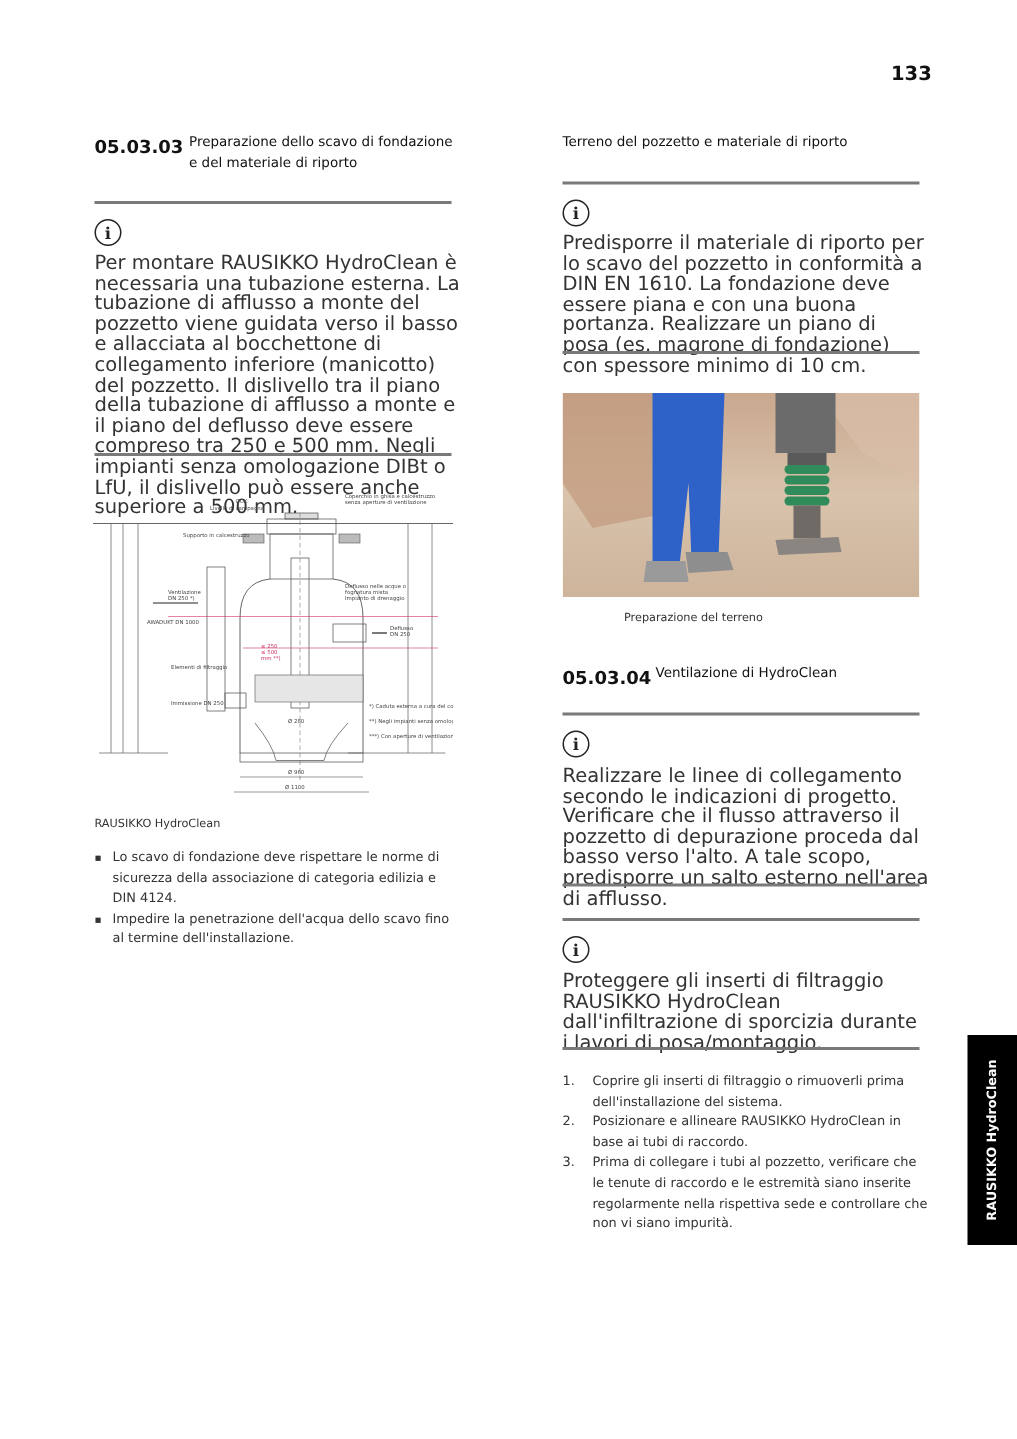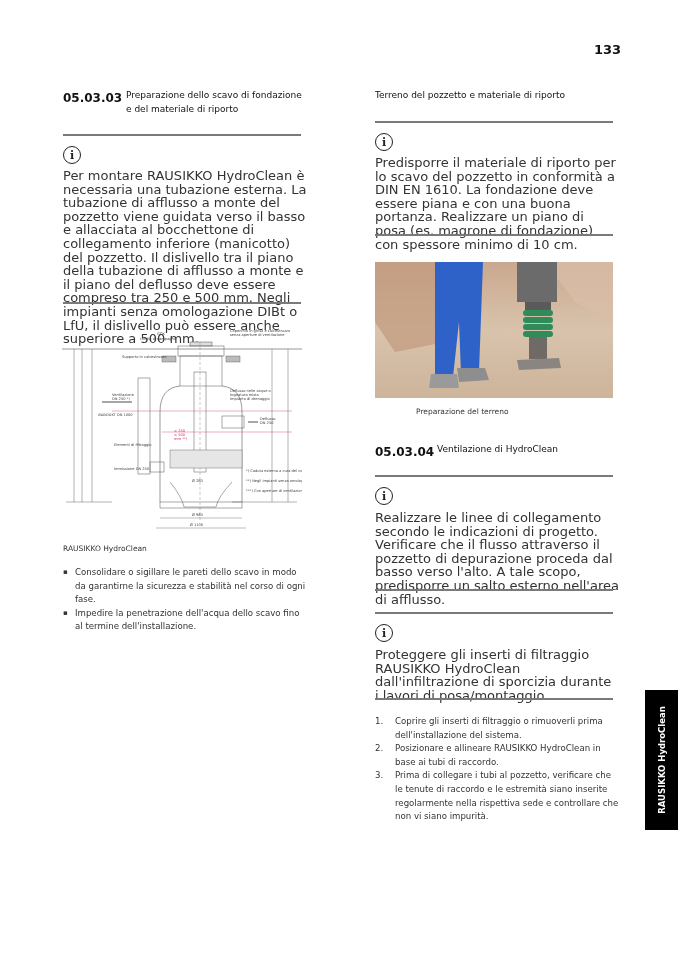--- a/index.html
+++ b/index.html
@@ -124,21 +124,21 @@
     <text class="dlabel" x="130" y="194">Ø 960</text>
     <text class="dlabel" x="128" y="204">Ø 1100</text>
     <text class="dlabel" x="184" y="150">*) Caduta esterna a cura del committente</text>
     <text class="dlabel" x="184" y="160">**) Negli impianti senza omologazione DIBt o LfU</text>
     <text class="dlabel" x="184" y="170">***) Con aperture di ventilazione</text>
   </svg>
 </div>
 <div class="abs caption" style="left:63px;top:544px;">RAUSIKKO HydroClean</div>
 
 <ul class="abs bullets" style="left:63px;top:566px;width:244px;">
-  <li>Consolidare o sigillare le pareti dello scavo in modo da garantirne la sicurezza e stabilità nel corso di ogni fase.</li>
+  <li>Lo scavo di fondazione deve rispettare le norme di sicurezza della associazione di categoria edilizia e DIN 4124.</li>
   <li>Impedire la penetrazione dell'acqua dello scavo fino al termine dell'installazione.</li>
 </ul>
 
 <div class="abs sec-title" style="left:375px;top:88px;">Terreno del pozzetto e materiale di riporto</div>
 <div class="abs rule" style="left:375px;top:121px;width:238px;"></div>
 <div class="abs info-icon" style="left:375px;top:133px;">i</div>
 <div class="abs body-text" style="left:375px;top:156px;width:244px;">Predisporre il materiale di riporto per lo scavo del pozzetto in conformità a DIN EN 1610. La fondazione deve essere piana e con una buona portanza. Realizzare un piano di posa (es. magrone di fondazione) con spessore minimo di 10 cm.</div>
 <div class="abs rule" style="left:375px;top:234px;width:238px;"></div>
 
 <div class="abs photo">

